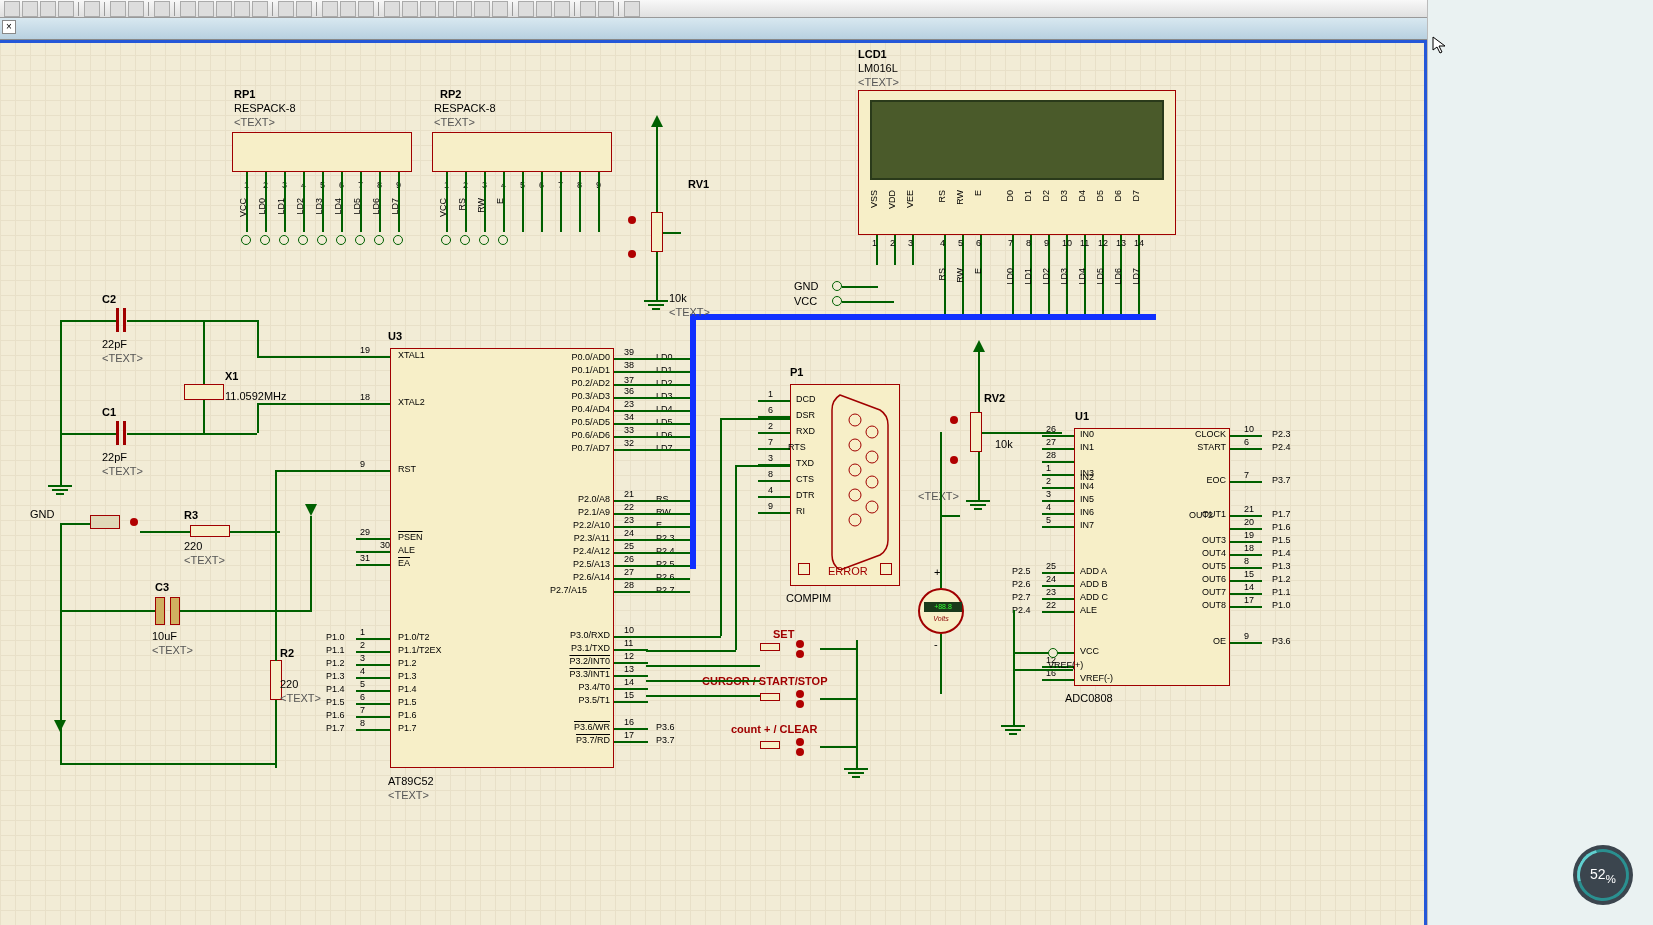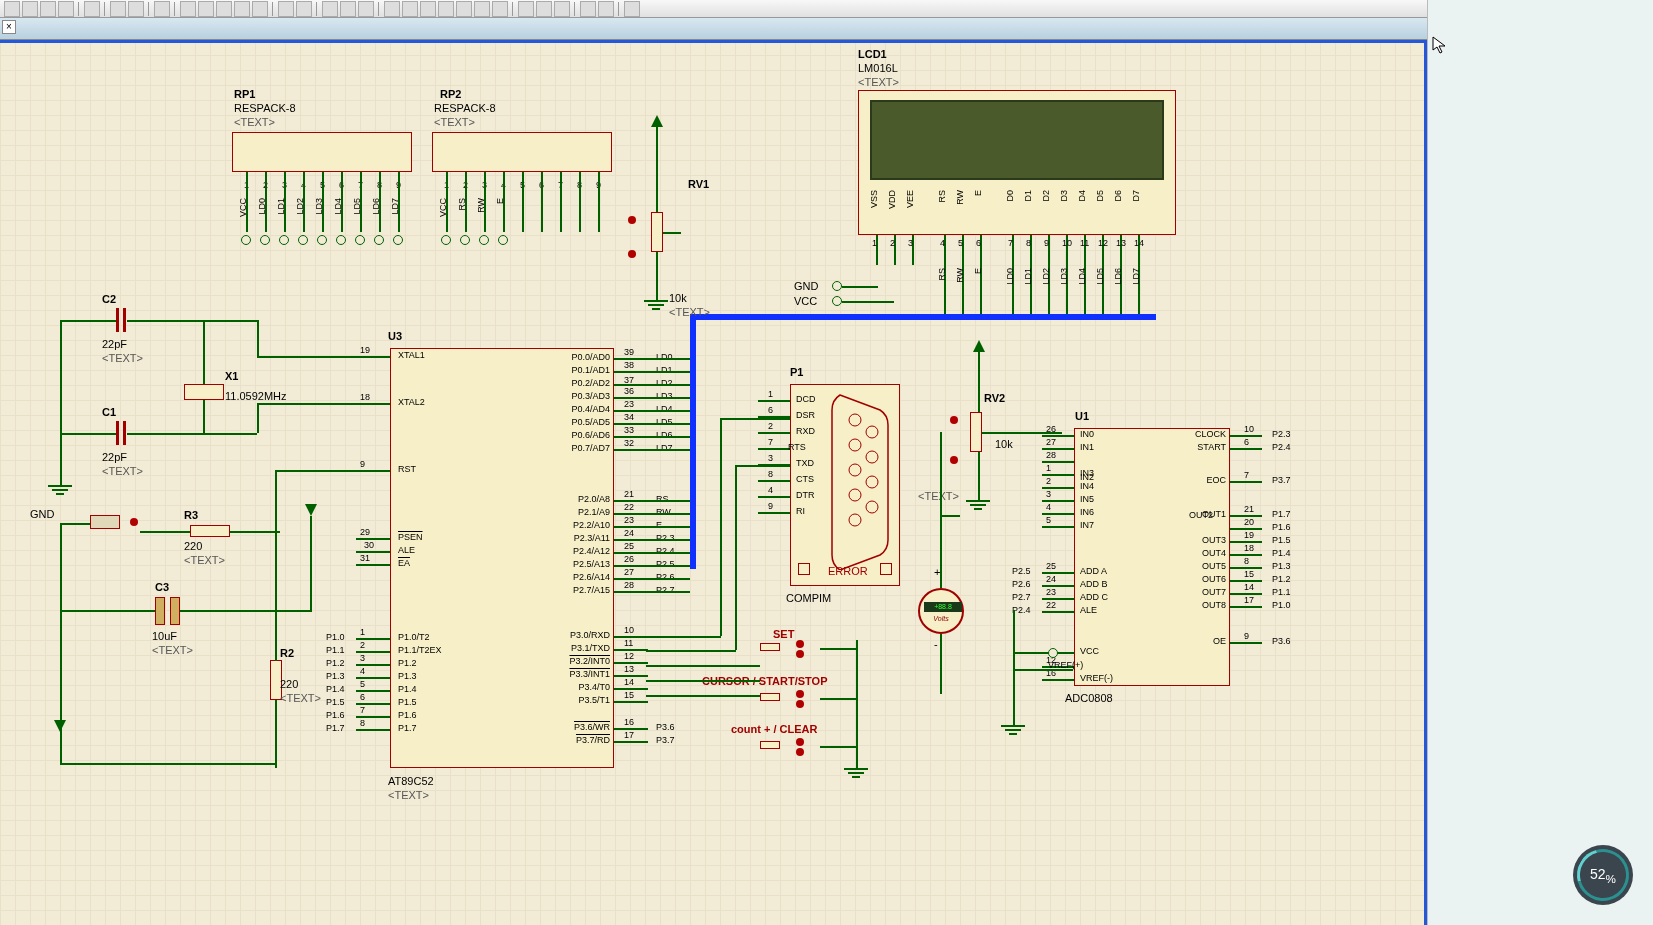--- a/index.html
+++ b/index.html
@@ -382,21 +382,21 @@
       <div class="wire h" style="left:356px;top:363px;width:34px"></div>
       <div class="pin" style="left:360px;top:352px">18</div>
       <div class="pin" style="left:398px;top:357px">XTAL2</div>
       <div class="wire h" style="left:356px;top:430px;width:34px"></div>
       <div class="pin" style="left:360px;top:419px">9</div>
       <div class="pin" style="left:398px;top:424px">RST</div>
       <div class="wire h" style="left:356px;top:498px;width:34px"></div>
       <div class="pin" style="left:360px;top:487px">29</div>
       <div class="pin" style="left:398px;top:492px"><span class="ol">PSEN</span></div>
       <div class="wire h" style="left:356px;top:511px;width:34px"></div>
-      <div class="pin" style="left:364px;top:500px">30</div>
+      <div class="pin" style="left:380px;top:500px">30</div>
       <div class="pin" style="left:398px;top:505px">ALE</div>
       <div class="wire h" style="left:356px;top:524px;width:34px"></div>
       <div class="pin" style="left:360px;top:513px">31</div>
       <div class="pin" style="left:398px;top:518px"><span class="ol">EA</span></div>
       <div class="wire h" style="left:356px;top:598px;width:34px"></div>
       <div class="pin" style="left:360px;top:587px">1</div>
       <div class="pin" style="left:398px;top:592px">P1.0/T2</div>
       <div class="pin" style="left:326px;top:592px">P1.0</div>
       <div class="wire h" style="left:356px;top:611px;width:34px"></div>
       <div class="pin" style="left:360px;top:600px">2</div>
@@ -498,21 +498,21 @@
       <div class="pin" style="left:550px;top:519px;text-align:right;width:60px">P2.5/A13</div>
       <div class="pin" style="left:656px;top:519px">P2.5</div>
       <div class="wire h" style="left:648px;top:525px;width:42px"></div>
       <div class="wire h" style="left:614px;top:538px;width:34px"></div>
       <div class="pin" style="left:624px;top:527px">27</div>
       <div class="pin" style="left:550px;top:532px;text-align:right;width:60px">P2.6/A14</div>
       <div class="pin" style="left:656px;top:532px">P2.6</div>
       <div class="wire h" style="left:648px;top:538px;width:42px"></div>
       <div class="wire h" style="left:614px;top:551px;width:34px"></div>
       <div class="pin" style="left:624px;top:540px">28</div>
-      <div class="pin" style="left:550px;top:545px;text-align:right;width:60px">P2.7/A15</div>
+      <div class="pin" style="left:550px;top:545px;text-align:left;width:60px">P2.7/A15</div>
       <div class="pin" style="left:656px;top:545px">P2.7</div>
       <div class="wire h" style="left:648px;top:551px;width:42px"></div>
       <div class="wire h" style="left:614px;top:596px;width:34px"></div>
       <div class="pin" style="left:624px;top:585px">10</div>
       <div class="pin" style="left:550px;top:590px;text-align:right;width:60px">P3.0/RXD</div>
       <div class="wire h" style="left:614px;top:609px;width:34px"></div>
       <div class="pin" style="left:624px;top:598px">11</div>
       <div class="pin" style="left:550px;top:603px;text-align:right;width:60px">P3.1/TXD</div>
       <div class="wire h" style="left:614px;top:622px;width:34px"></div>
       <div class="pin" style="left:624px;top:611px">12</div>

